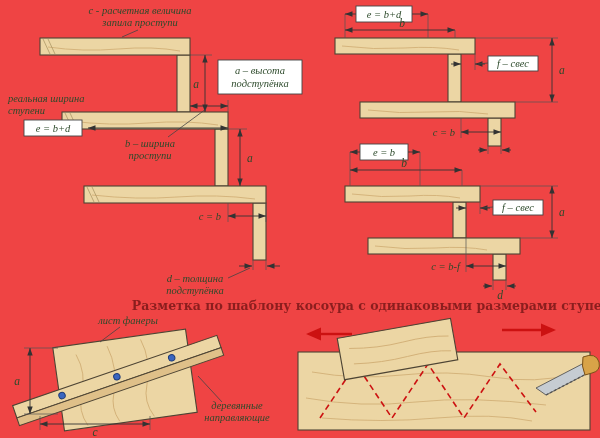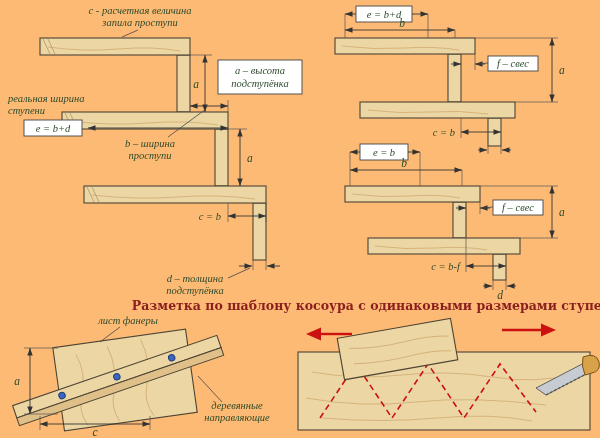--- a/index.html
+++ b/index.html
@@ -1,16 +1,16 @@
 <!DOCTYPE html>
 <html><head>
 <meta charset="utf-8">
 <style>
   html,body{margin:0;padding:0;background:#fff;}
-  #app{position:relative;width:600px;height:438px;background:#fdba74;overflow:hidden;
+  #app{position:relative;width:600px;height:438px;background:#ef4444;overflow:hidden;
        font-family:"Liberation Serif","DejaVu Serif",serif;}
   .wood{fill:#ecd6a4;stroke:#4d4434;stroke-width:1.1;}
   .grain{fill:none;stroke:#c9a368;stroke-width:.8;opacity:.85;}
   .hatch line{stroke:#a5905e;stroke-width:.7;}
   .dim{stroke:#333;stroke-width:.9;fill:none;}
   .ext{stroke:#555;stroke-width:.7;}
   .leader{stroke:#444;stroke-width:.8;}
   .box{fill:#fff;stroke:#444;stroke-width:.9;}
   .lbl{font:italic 10.5px "Liberation Serif","DejaVu Serif",serif;fill:#2d4a2b;}
   .var{font:italic 11.5px "Liberation Serif","DejaVu Serif",serif;fill:#2d4a2b;}

